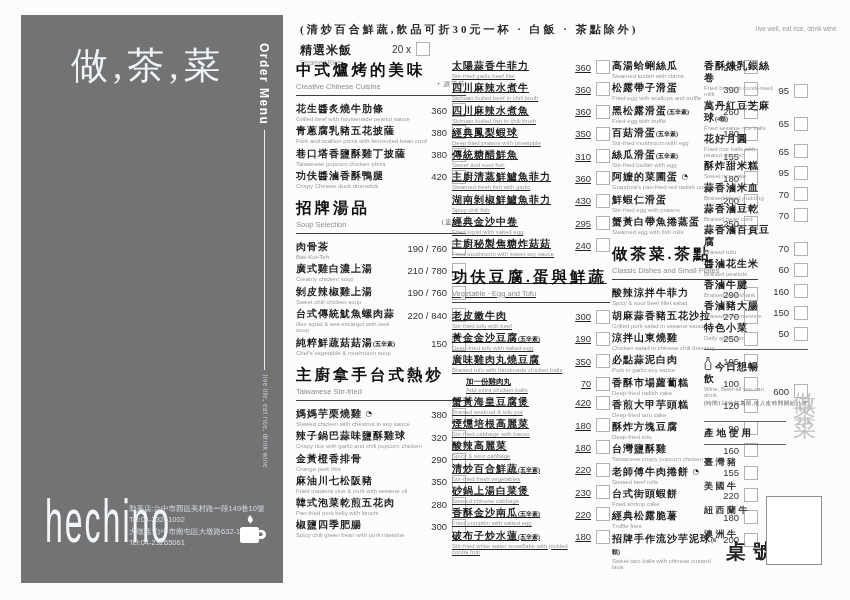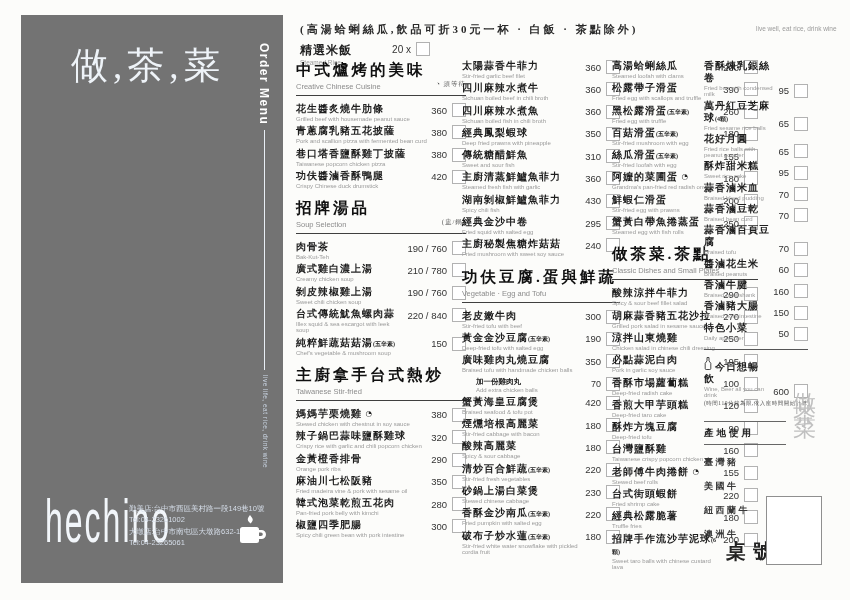--- a/index.html
+++ b/index.html
@@ -32,21 +32,21 @@
   .rice-row{position:absolute;left:300px;top:42px;width:130px;display:flex;
             justify-content:space-between;align-items:flex-start;}
   .rice-cn{font-size:12px;font-weight:bold;letter-spacing:1px;}
   .rice-en{font-size:6.5px;color:#999;font-family:"Liberation Sans",sans-serif;}
   .rice-qty{font-size:10px;font-family:"Liberation Sans",sans-serif;color:#333;
             display:flex;align-items:center;}
 
   
   .col{position:absolute;top:60px;}
   .col1{left:296px;width:170px;}
-  .col2{left:462px;width:158px;}
+  .col2{left:452px;width:158px;text-decoration:underline;}
   .col3{left:612px;width:146px;}
   .col4{left:704px;width:104px;}
 
   .sec{position:relative;margin:9px 0 7px;}
   .col .sec:first-child{margin-top:0;}
   .sec-cn{font-size:15.5px;font-weight:bold;letter-spacing:3px;color:#101010;white-space:nowrap;}
   .sec-en{font-size:7.5px;color:#8c8c8c;font-family:"Liberation Sans",sans-serif;margin-top:1px;}
   .sec-rule{border:none;border-top:1px solid #3f3f3f;margin:4px 0 0;}
   .sec-note{position:absolute;right:0;bottom:7px;font-size:6.5px;color:#555;letter-spacing:1px;}
 
@@ -100,21 +100,21 @@
     </div>
     <div class="cup">
       <svg width="30" height="36" viewBox="0 0 30 36">
         <path d="M13 2 c2.5 3.5 4.5 4.5 0.5 8.5 c-4.5 -4 -2.5 -5.5 -0.5 -8.5 Z" fill="#fff"></path>
         <rect x="3" y="14" width="19" height="16" rx="2.5" fill="#fff"></rect>
         <path d="M22 17 h2.5 a4.5 4.5 0 0 1 0 9 H22 v-3 h2 a1.8 1.8 0 0 0 0 -3.6 h-2 Z" fill="#fff"></path>
       </svg>
     </div>
   </div>
 
-  <div class="promo">(高湯蛤蜊絲瓜,飲品可折30元一杯 · 白飯 · 茶點除外)</div>
+  <div class="promo">(清炒百合鮮蔬,飲品可折30元一杯 · 白飯 · 茶點除外)</div>
   <div class="top-tagline">live well, eat rice, drink wine</div>
   <div class="rice-row">
     <div class="mi-l">
       <div class="rice-cn">精選米飯</div>
       <div class="rice-en">Steamed Rice</div>
     </div>
     <div class="rice-qty">
       <span>20 x</span>
       <span class="box"></span>
     </div>

